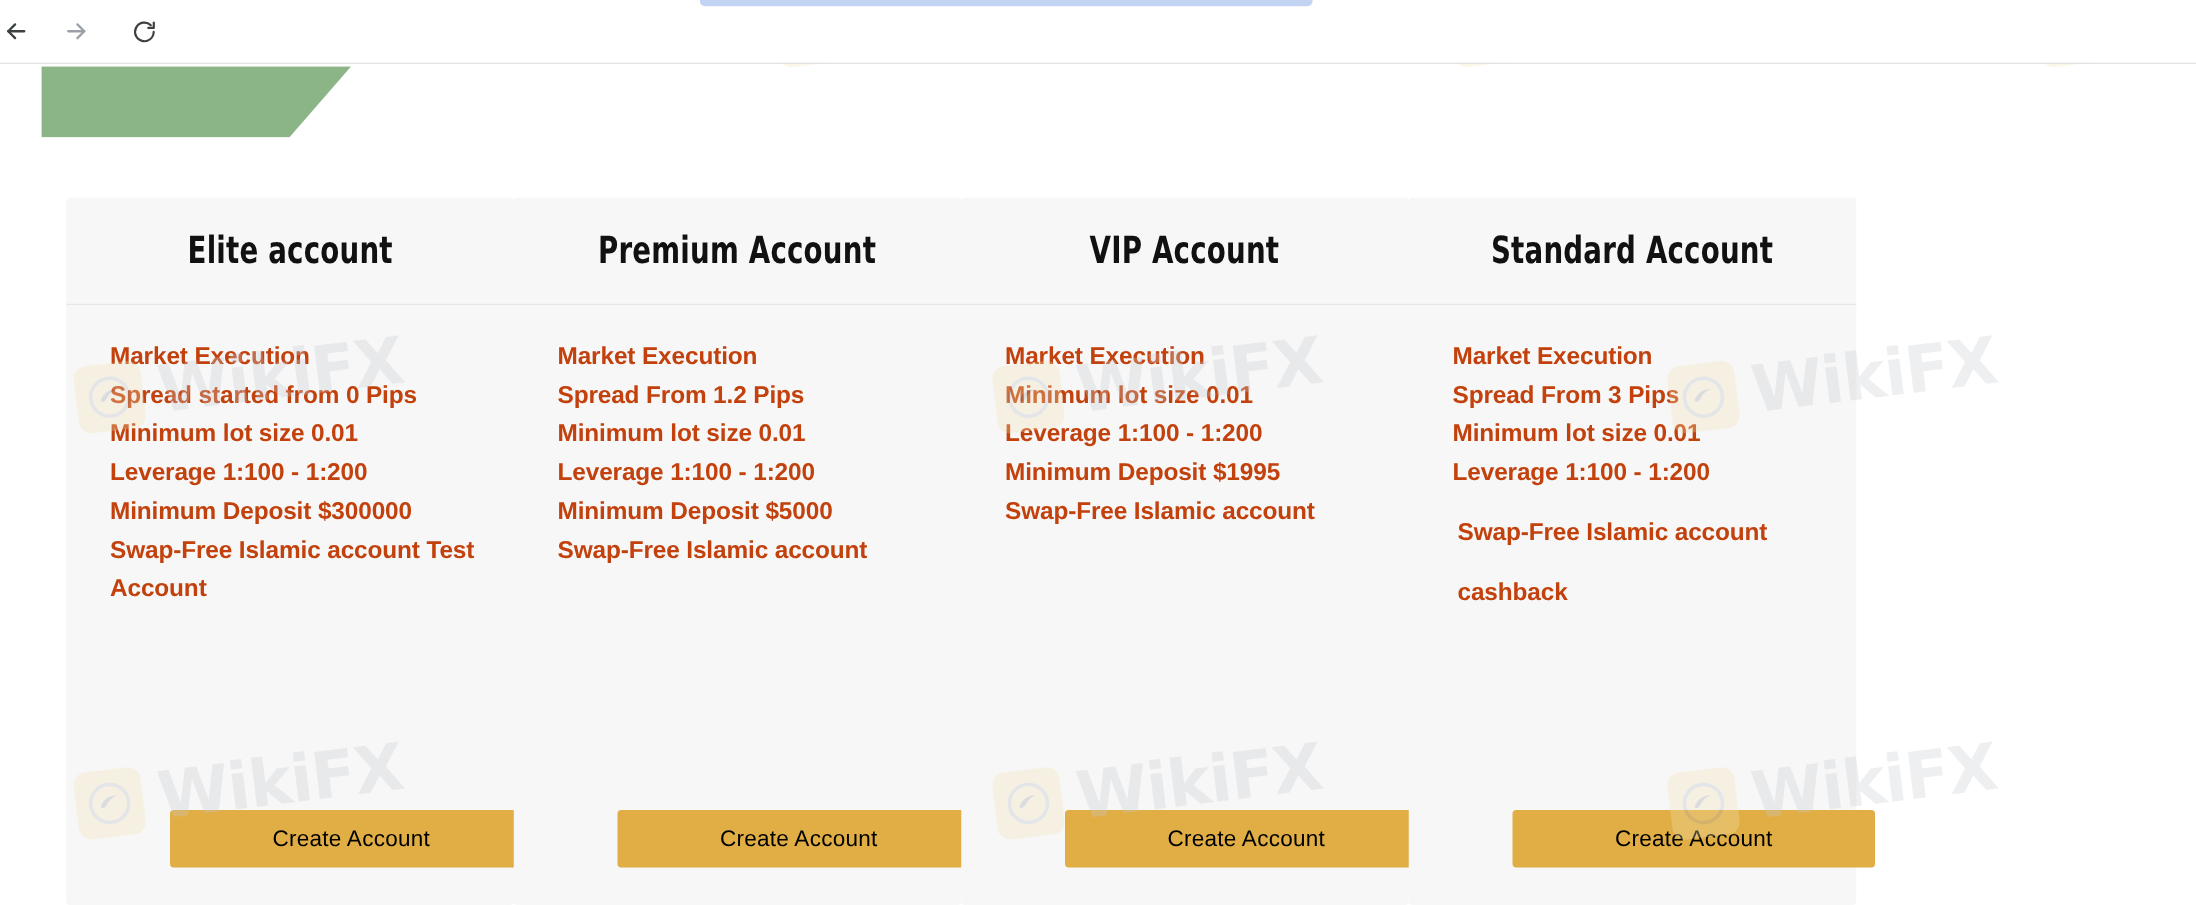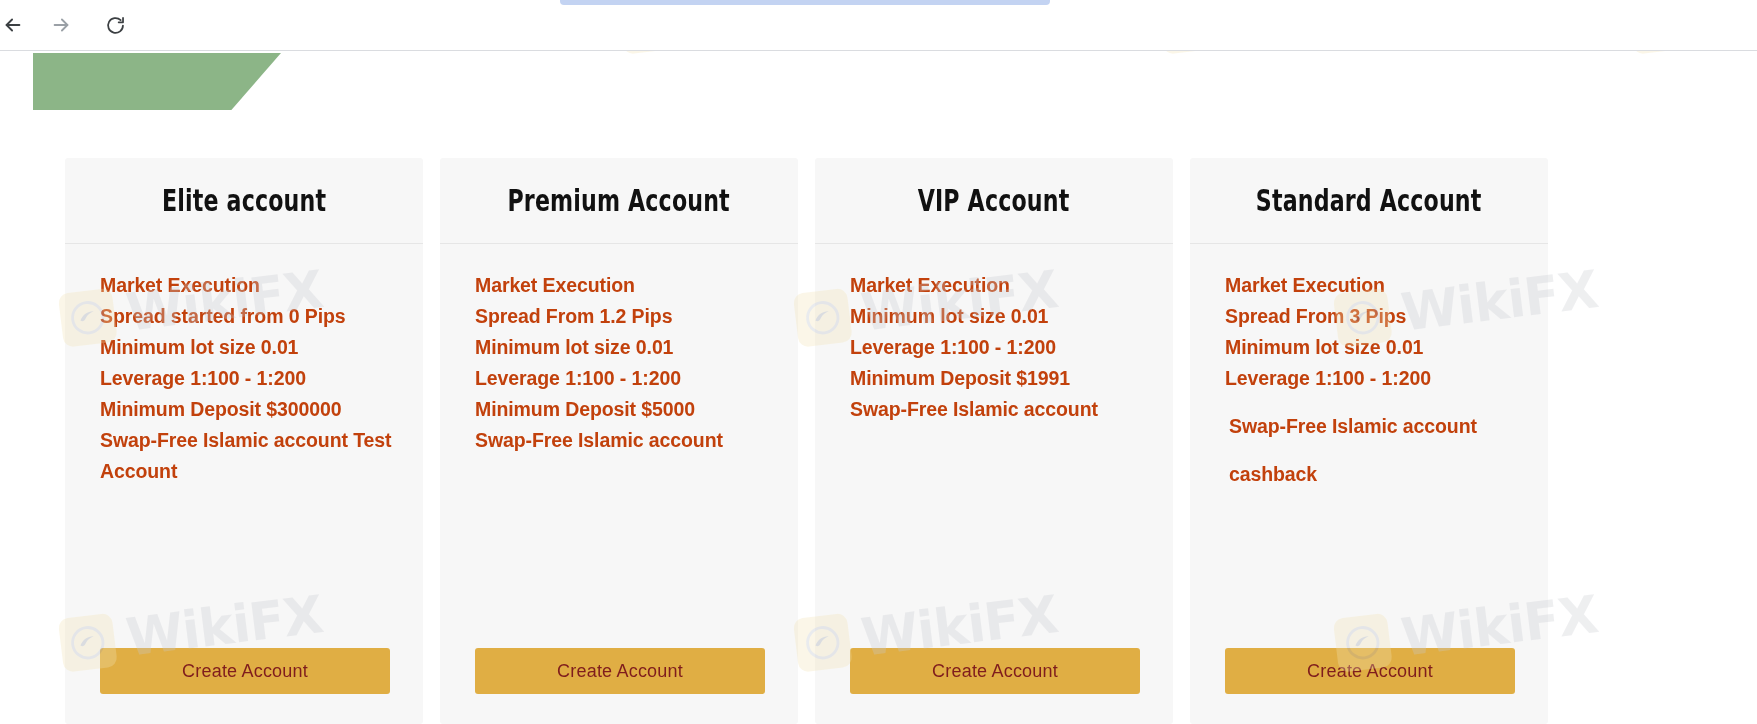--- a/index.html
+++ b/index.html
@@ -149,24 +149,23 @@
     height: 57px;
     background: #8cb587;
     clip-path: polygon(0 0, 100% 0, 80% 100%, 0 100%);
     z-index: 2;
   }
 
   
   .cards-row {
     position: absolute;
     top: 107px;
-    left: 65px;
+    left: 53px;
     width: 1626px;
     display: flex;
-    gap: 17px;
     z-index: 5;
   }
 
   .card {
     width: 358px;
     min-height: 566px;
     background: #f7f7f7;
     border-radius: 3px;
     display: flex;
     flex-direction: column;
@@ -220,26 +219,27 @@
   .create-btn {
     display: block;
     width: 290px;
     height: 46px;
     background: #e0ae44;
     border: none;
     border-radius: 3px;
     font-family: "Liberation Sans", sans-serif;
     font-size: 18px;
     font-weight: 400;
-    color: #7f1d1d;
+    color: #000000;
     letter-spacing: 0.2px;
     cursor: pointer;
     line-height: 46px;
     text-align: center;
     padding: 0;
+    margin-left: 48px;
   }
 
   
   .wm-layer {
     position: absolute;
     inset: 0;
     z-index: 30;
     pointer-events: none;
     overflow: hidden;
   }
@@ -384,21 +384,21 @@
       </div>
 
       <div class="card">
         <div class="card-header">
           <div class="card-title">VIP Account</div>
         </div>
         <div class="card-body">
           <div class="feature-line">Market Execution</div>
           <div class="feature-line">Minimum lot size 0.01</div>
           <div class="feature-line">Leverage  1:100 - 1:200</div>
-          <div class="feature-line">Minimum Deposit $1991</div>
+          <div class="feature-line">Minimum Deposit $1995</div>
           <div class="feature-line">Swap-Free Islamic account</div>
         </div>
         <div class="card-footer">
           <button class="create-btn">Create Account</button>
         </div>
       </div>
 
       <div class="card">
         <div class="card-header">
           <div class="card-title">Standard Account</div>

